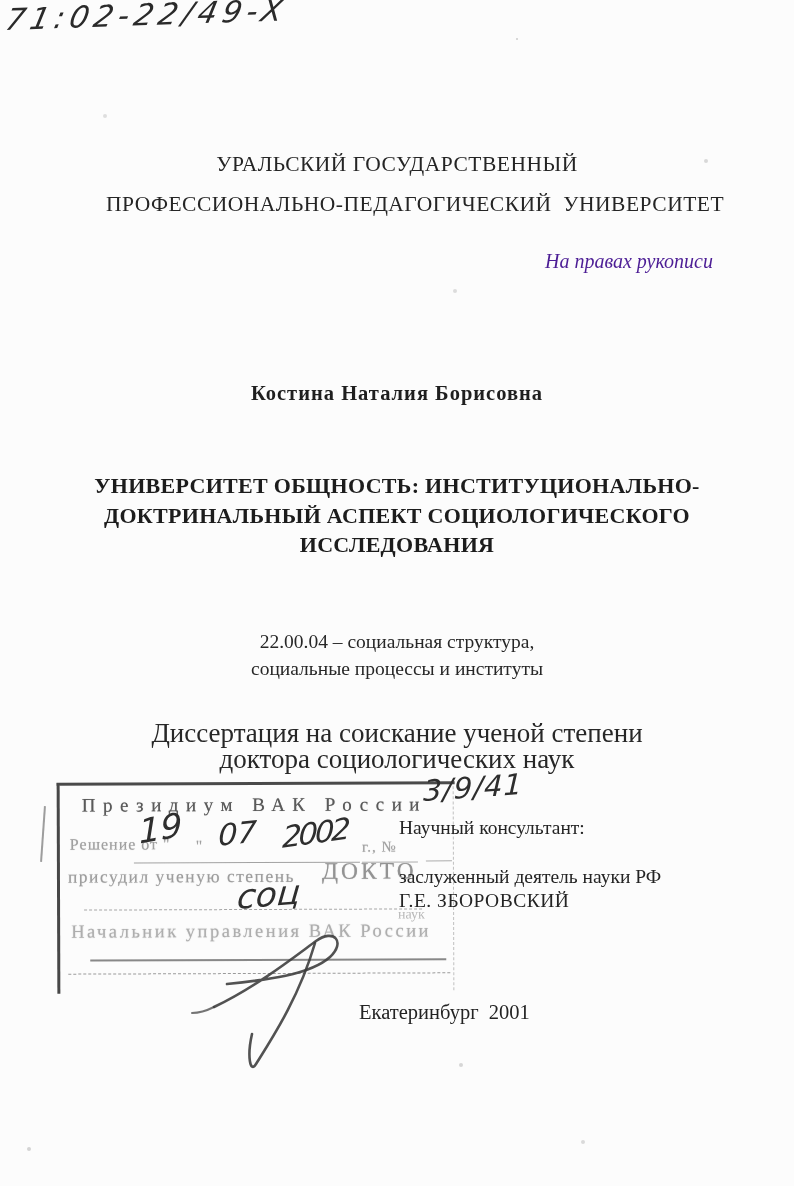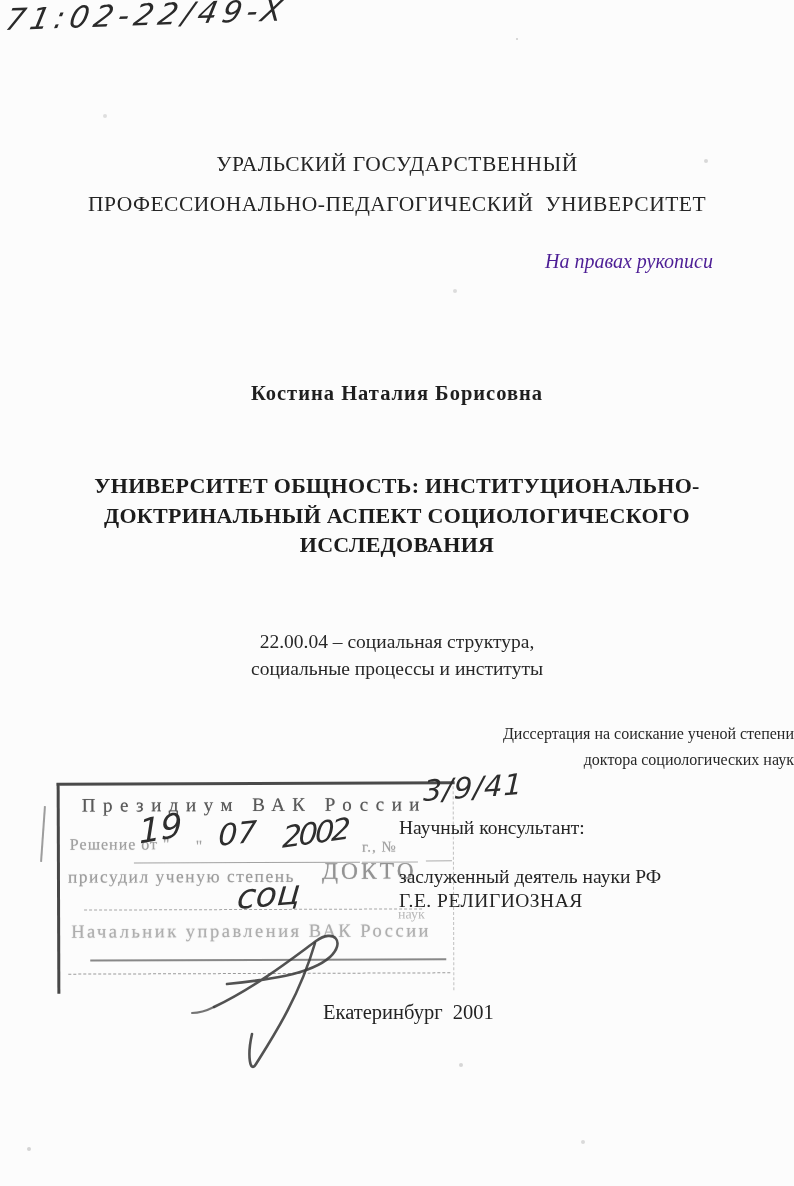--- a/index.html
+++ b/index.html
@@ -3,34 +3,34 @@
 <meta charset="utf-8">
 <style>
   html,body{margin:0;padding:0;background:#e8e8e8;}
   .page{
     position:relative;width:794px;height:1186px;margin:0 auto;
     background:#fcfcfc;overflow:hidden;
     font-family:"Liberation Serif", serif;color:#262626;
   }
   .abs{position:absolute;}
   .ctr{left:0;right:0;text-align:center;}
-  .pre{white-space:pre;}
+  .pre{white-space:pre;padding-left:36px;}
 
   .shelf{
     left:10px;top:2px;width:360px;
     font-family:"DejaVu Sans", sans-serif;font-style:italic;
     font-size:30px;letter-spacing:5px;color:#2a2a2a;
     transform:skewX(-14deg) rotate(-2deg);transform-origin:left top;
   }
   .univ{font-size:21.5px;letter-spacing:.5px;color:#252525;margin-top:47px;}
   .manuscript{left:545px;top:250px;font-size:20px;color:#4c1d95;font-style:italic;}
   .author{top:382px;font-weight:bold;font-size:20.5px;letter-spacing:1px;color:#1f1f1f;}
   .title{top:471px;font-weight:bold;font-size:22px;line-height:29.5px;letter-spacing:.3px;color:#1c1c1c;}
   .specialty{top:629px;font-size:19.5px;line-height:26.5px;color:#272727;}
-  .thesis{top:721px;font-size:16px;line-height:25.5px;color:#272727;text-align:right;}
+  .thesis{top:721px;font-size:27px;line-height:25.5px;color:#272727;}
   .cityyear{left:323px;top:1001px;font-size:20.5px;color:#232323;}
 
   
   .stamp{
     left:57px;top:782px;width:395px;height:208px;
     border-top:3px solid #4a4a4a;border-left:3px solid #474747;
     transform:rotate(-.2deg);
   }
   .stamp-title{
     left:22px;top:9px;font-size:19px;letter-spacing:7.5px;color:#5a5a5a;
@@ -130,21 +130,21 @@
   <div class="abs stray"></div>
 
   <div class="abs hand hd-day">19</div>
   <div class="abs hand hd-month">07</div>
   <div class="abs hand hd-year">2002</div>
   <div class="abs hand hd-soc">соц</div>
   <div class="abs hand hd-annot">3/9/41</div>
 
   <div class="abs consult c0">Научный консультант:</div>
   <div class="abs consult c2">заслуженный деятель науки РФ</div>
-  <div class="abs consult c3">Г.Е. РЕЛИГИОЗНАЯ</div>
+  <div class="abs consult c3">Г.Е. ЗБОРОВСКИЙ</div>
 
   <svg class="abs sig-svg" viewBox="0 0 794 1186">
     <path d="M214,1007 C258,986 298,954 316,941 C334,928 346,942 330,957 C310,975 266,980 227,984" fill="none" stroke="#3a3a3a" stroke-width="2.6" stroke-linecap="round" opacity=".88"></path>
     <path d="M315,943 C299,998 271,1040 256,1064 C250,1074 247,1056 252,1034" fill="none" stroke="#3a3a3a" stroke-width="2.6" stroke-linecap="round" opacity=".88"></path>
     <path d="M214,1007 C206,1011 199,1013 192,1013" fill="none" stroke="#3a3a3a" stroke-width="2" stroke-linecap="round" opacity=".7"></path>
   </svg>
 
   <div class="abs cityyear pre">Екатеринбург  2001</div>
 
   <div class="abs noise"></div>

